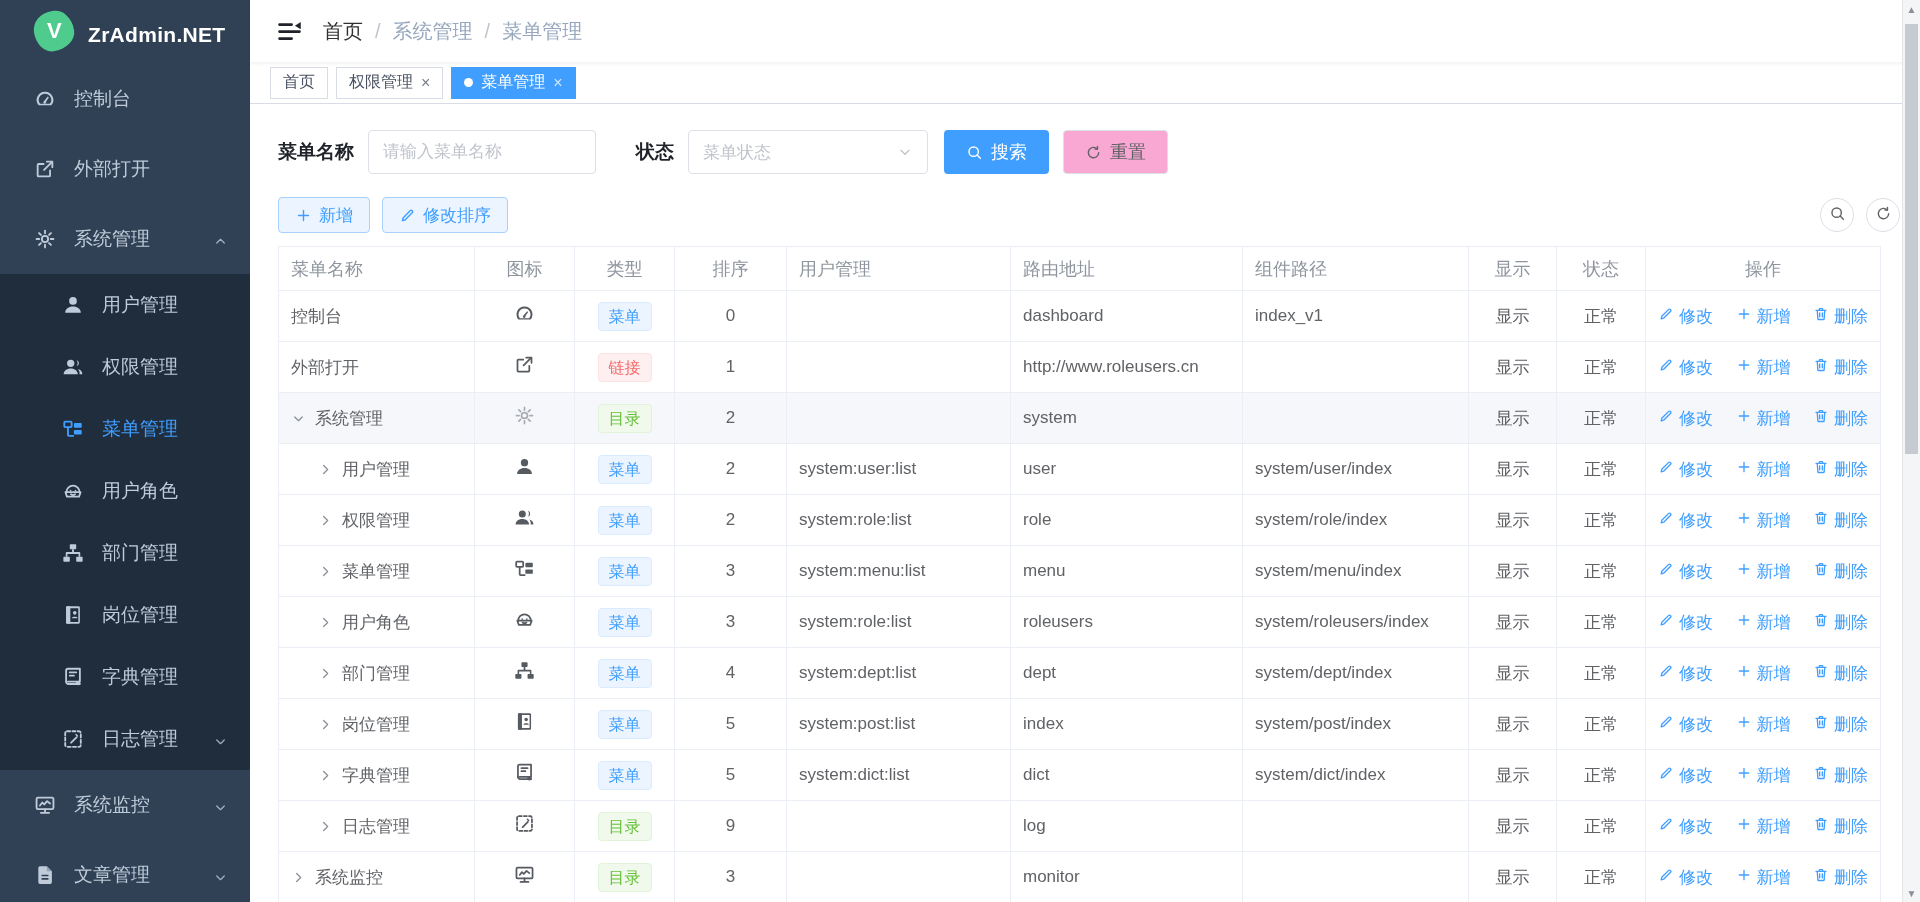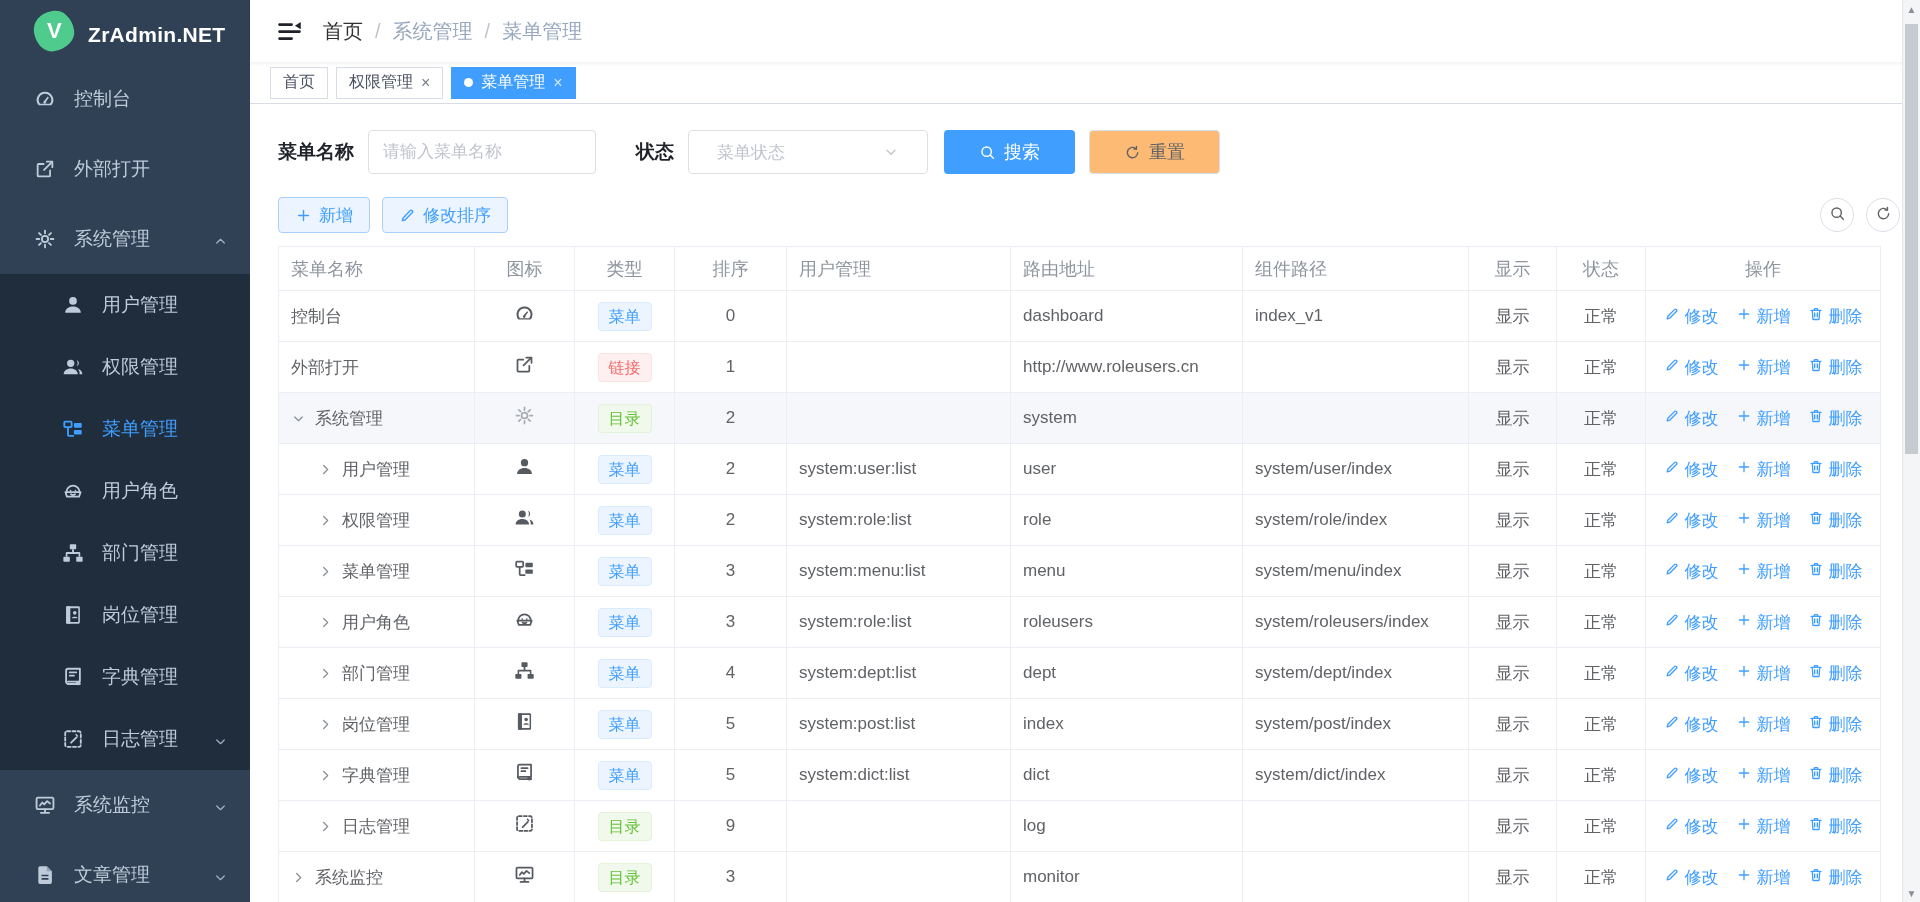--- a/index.html
+++ b/index.html
@@ -59,29 +59,29 @@
 
   .content { flex:1; padding:26px 0 0 28px; overflow:hidden; }
 
   .filter-row { display:flex; align-items:center; }
   .filter-label { font-size:19px; font-weight:700; color:#1f2329; margin-right:14px; }
   .text-input { width:228px; height:44px; border:1px solid #dcdfe6; border-radius:4px; padding:8px 14px;
                 font-size:17px; color:#606266; outline:none; }
   .text-input::placeholder { color:#c0c4cc; }
   .gap-lg { width:40px; }
   .select { width:240px; height:44px; border:1px solid #dcdfe6; border-radius:4px; display:flex;
-            align-items:center; justify-content:space-between; padding:0 28px; cursor:pointer; margin-right:16px; }
+            align-items:center; justify-content:space-between; padding:0 14px; cursor:pointer; margin-right:16px; }
   .select-placeholder { color:#c0c4cc; font-size:17px; }
   .select .chev { width:16px; height:16px; color:#c0c4cc; }
   .select .chev svg { width:100%; height:100%; }
   .btn { height:44px; border-radius:4px; display:inline-flex; align-items:center; gap:8px; font-size:18px;
-         padding:0 34px; cursor:pointer; border:1px solid transparent; }
+         padding:0 21px; cursor:pointer; border:1px solid transparent; }
   .btn svg { width:17px; height:17px; }
   .btn-primary { background:#409eff; color:#fff; }
-  .btn-default { background:#fdba74; border-color:#dcdfe6; color:#606266; margin-left:14px; }
+  .btn-default { background:#f9a8d4; border-color:#dcdfe6; color:#606266; margin-left:14px; }
 
   .toolbar-row { display:flex; align-items:center; margin-top:23px; padding-right:20px; }
   .btn-plain { height:36px; padding:0 16px; background:#ecf5ff; border:1px solid #a9d1ff; color:#409eff;
                border-radius:4px; font-size:17px; display:inline-flex; align-items:center; gap:7px;
                cursor:pointer; margin-right:12px; }
   .btn-plain svg { width:15px; height:15px; }
   .toolbar-right { margin-left:auto; display:flex; gap:12px; }
   .circle-btn { width:34px; height:34px; border-radius:50%; border:1px solid #dcdfe6; background:#fff;
                 color:#606266; display:flex; align-items:center; justify-content:center; cursor:pointer; }
   .circle-btn svg { width:17px; height:17px; }
@@ -99,21 +99,21 @@
   .expand-icon { width:15px; height:15px; color:#8a9099; flex-shrink:0; display:inline-flex; }
   .expand-icon svg { width:100%; height:100%; }
   .row-icon { width:21px; height:21px; color:#565b61; display:inline-flex; }
   .row-icon svg { width:100%; height:100%; }
   .row-icon.muted { color:#a9adb3; }
   .el-tag { display:inline-block; height:29px; line-height:27px; padding:0 10px; border-radius:4px;
             font-size:16px; border:1px solid; }
   .el-tag.primary { color:#409eff; background:#ecf5ff; border-color:#d9ecff; }
   .el-tag.danger  { color:#f56c6c; background:#fef0f0; border-color:#fde2e2; }
   .el-tag.success { color:#67c23a; background:#f0f9eb; border-color:#e1f3d8; }
-  .ops { display:flex; align-items:center; justify-content:center; gap:17px; }
+  .ops { display:flex; align-items:center; justify-content:space-between; gap:17px; }
   .op-link { color:#409eff; display:inline-flex; align-items:center; gap:5px; font-size:17px; cursor:pointer; }
   .op-link svg { width:16px; height:16px; }
 
   
   .scrollbar { position:absolute; right:0; top:0; width:18px; height:902px; background:#f4f5f6;
                border-left:1px solid #e4e6e9; z-index:10; }
   .sb-arrow { width:100%; height:18px; display:flex; align-items:center; justify-content:center;
               color:#8a8f98; font-size:10px; cursor:pointer; }
   .sb-arrow.bottom { position:absolute; bottom:0; }
   .sb-thumb { position:absolute; top:24px; left:2px; width:13px; height:430px; background:#c6cbd2; cursor:pointer; }

